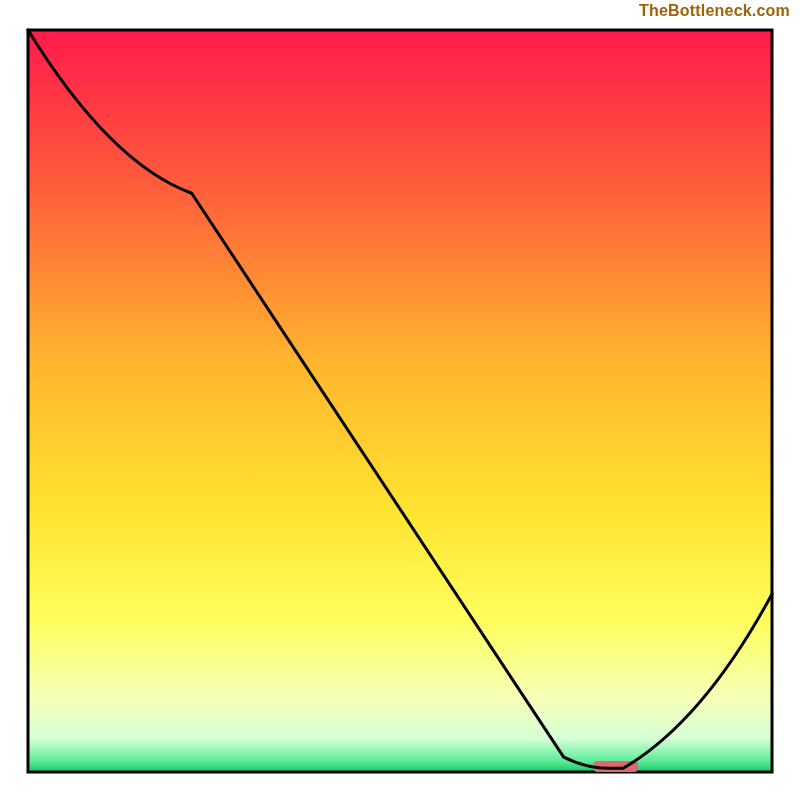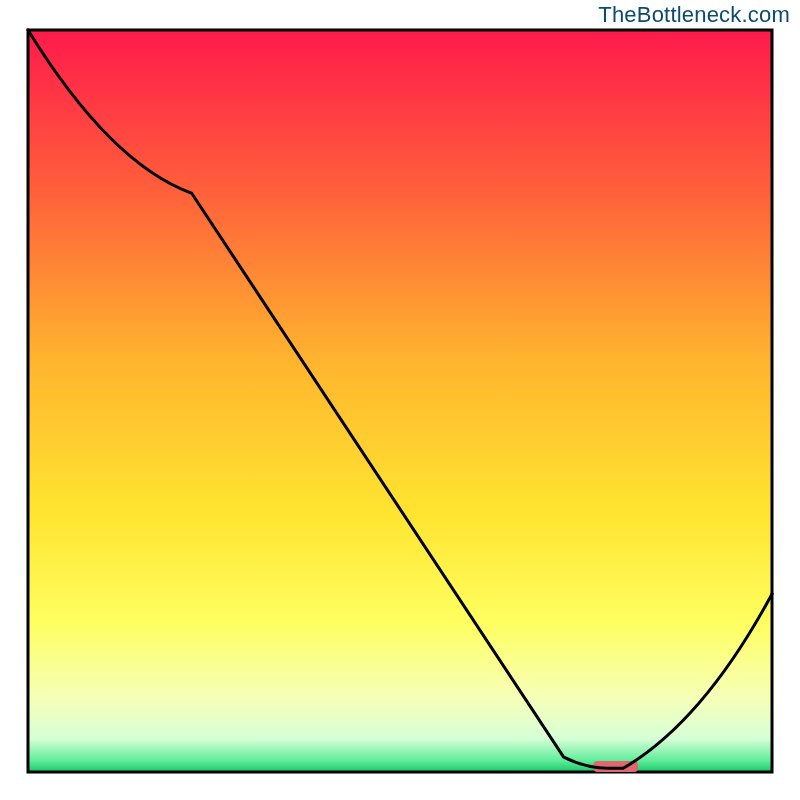--- a/index.html
+++ b/index.html
@@ -15,23 +15,23 @@
     width: 800px;
     height: 800px;
   }
   svg {
     display: block;
   }
   .watermark {
     position: absolute;
     top: 2px;
     right: 10px;
-    font-size: 22px;
-    color: #0c4a6e;
-    font-weight: 400;
+    font-size: 16px;
+    color: #a16207;
+    font-weight: 700;
     letter-spacing: 0.2px;
   }
 </style>
 </head>
 <body>
 
 <div class="container">
   <div class="watermark">TheBottleneck.com</div>
   <svg id="chart-svg" width="800" height="800" viewBox="0 0 800 800">
     <defs>

